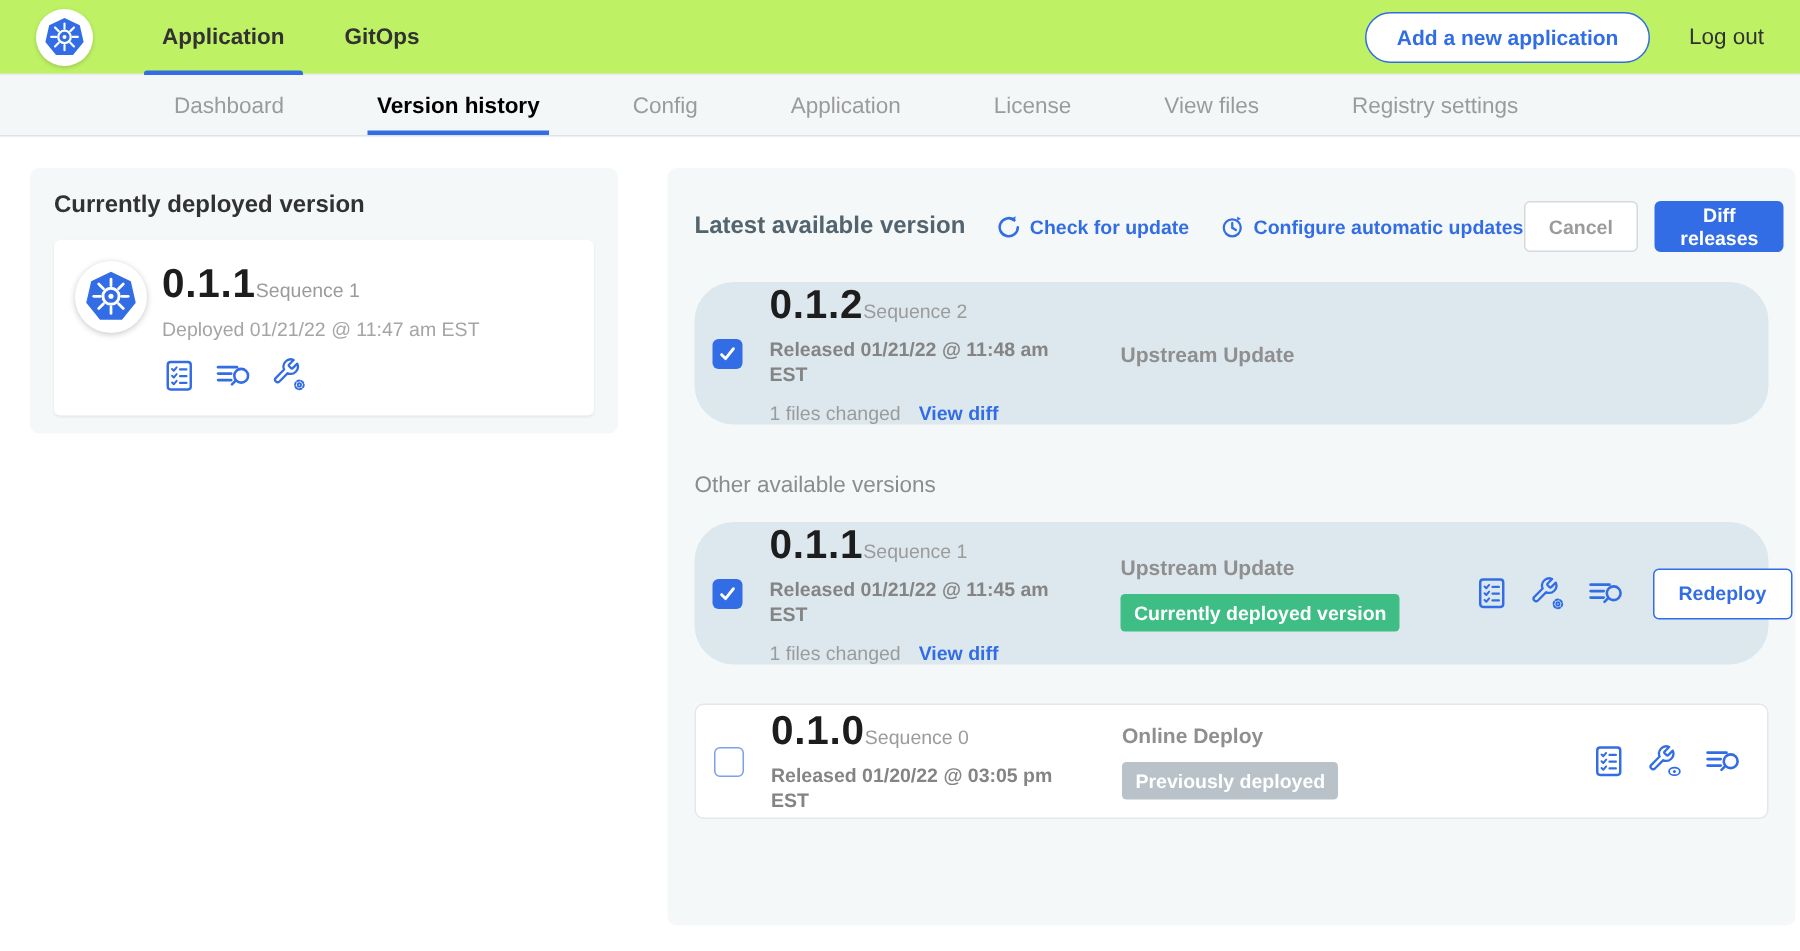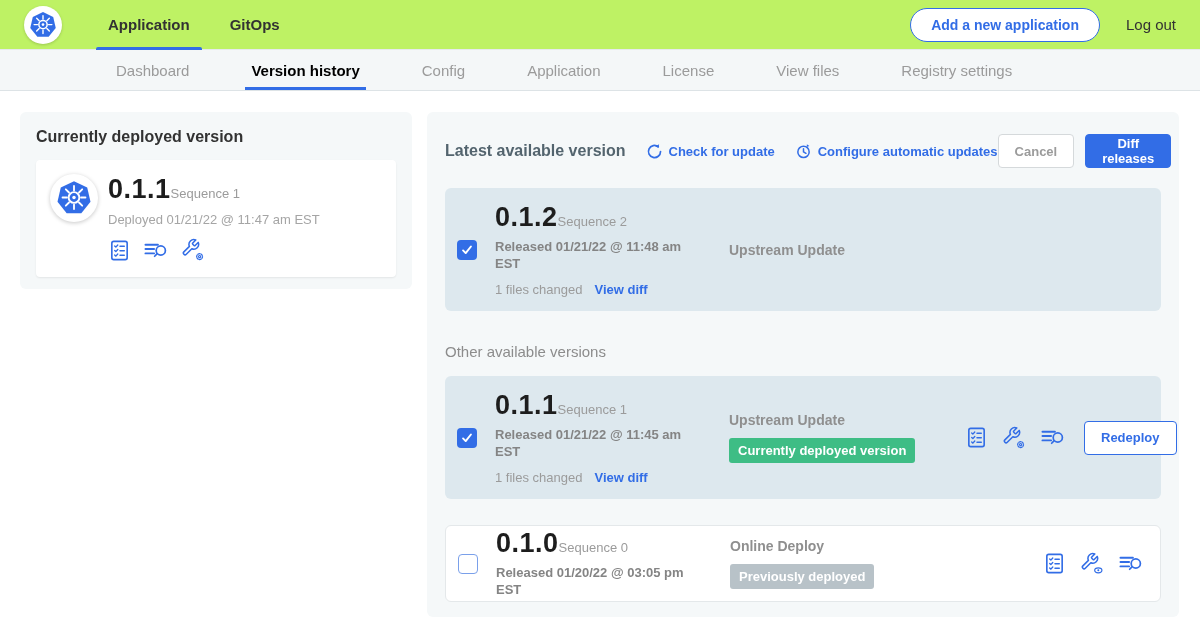--- a/index.html
+++ b/index.html
@@ -47,21 +47,21 @@
   .subnav-item .sub-underline { display:none; }
   .subnav-item.active .sub-underline {
     display:block; position:absolute; left:-6px; right:-6px; bottom:0; height:3px; background:#326de6;
   }
 
   
   .content { position:relative; width:1200px; height:542px; }
 
   .panel { background:#f5f8f9; border-radius:6px; }
   .left-panel  { position:absolute; left:20px;  top:21px; width:392px; height:177px; padding:16px; }
-  .right-panel { position:absolute; left:427px; top:21px; width:752px; height:505px; padding:16px 16px 0 16px; }
+  .right-panel { position:absolute; left:445px; top:21px; width:752px; height:505px; padding:16px 16px 0 16px; }
 
   .lp-title { font-size:16px; font-weight:700; color:#323232; margin-bottom:14px; }
   .deployed-card {
     background:#fff; border-radius:4px; box-shadow:0 1px 2px rgba(0,0,0,.08);
     padding:12px 14px; display:flex; align-items:flex-start; height:117px;
   }
   .k8s-badge { width:48px; height:48px; border-radius:50%; background:#fff;
     box-shadow:0 1px 4px rgba(0,0,0,.22); display:flex; align-items:center; justify-content:center;
     margin:2px 10px 0 0; flex:0 0 auto; }
   .dc-col { padding-top:2px; }
@@ -79,21 +79,21 @@
     font-size:13px; font-weight:700; color:#326de6; cursor:pointer; white-space:nowrap; }
   .rp-spacer { flex:1; }
   .btn { font-family:inherit; font-size:13px; font-weight:700; border-radius:4px;
     height:34px; padding:0 16px; cursor:pointer; }
   .btn-cancel { background:#fff; color:#9b9b9b; border:1px solid #d5d9db; margin-right:11px; }
   .btn-primary { background:#326de6; color:#fff; border:1px solid #326de6; }
   .btn-outline { background:#fff; color:#326de6; border:1px solid #326de6; }
 
   
   .vcard { border-radius:6px; display:flex; align-items:center; padding:0 16px 0 12px; margin:0 2px; }
-  .vcard.selected { background:#dde8ee; height:123px; }
+  .vcard.selected { background:#dde8ee; height:95px;border-radius:26px; }
   .vcard.plain { background:#fff; border:1px solid #e4e8ea; height:77px; }
   .vcard-1 { margin-top:16px; }
   .other-label { font-size:15px; color:#8c8c8c; margin:32px 2px 16px 2px; }
   .vcard-3 { margin-top:26px; }
 
   .checkbox { width:20px; height:20px; border-radius:4px; flex:0 0 auto; cursor:pointer;
     display:flex; align-items:center; justify-content:center; }
   .checkbox.checked { background:#326de6; }
   .checkbox.unchecked { background:#fff; border:1.5px solid #7aa0ea; }
 

